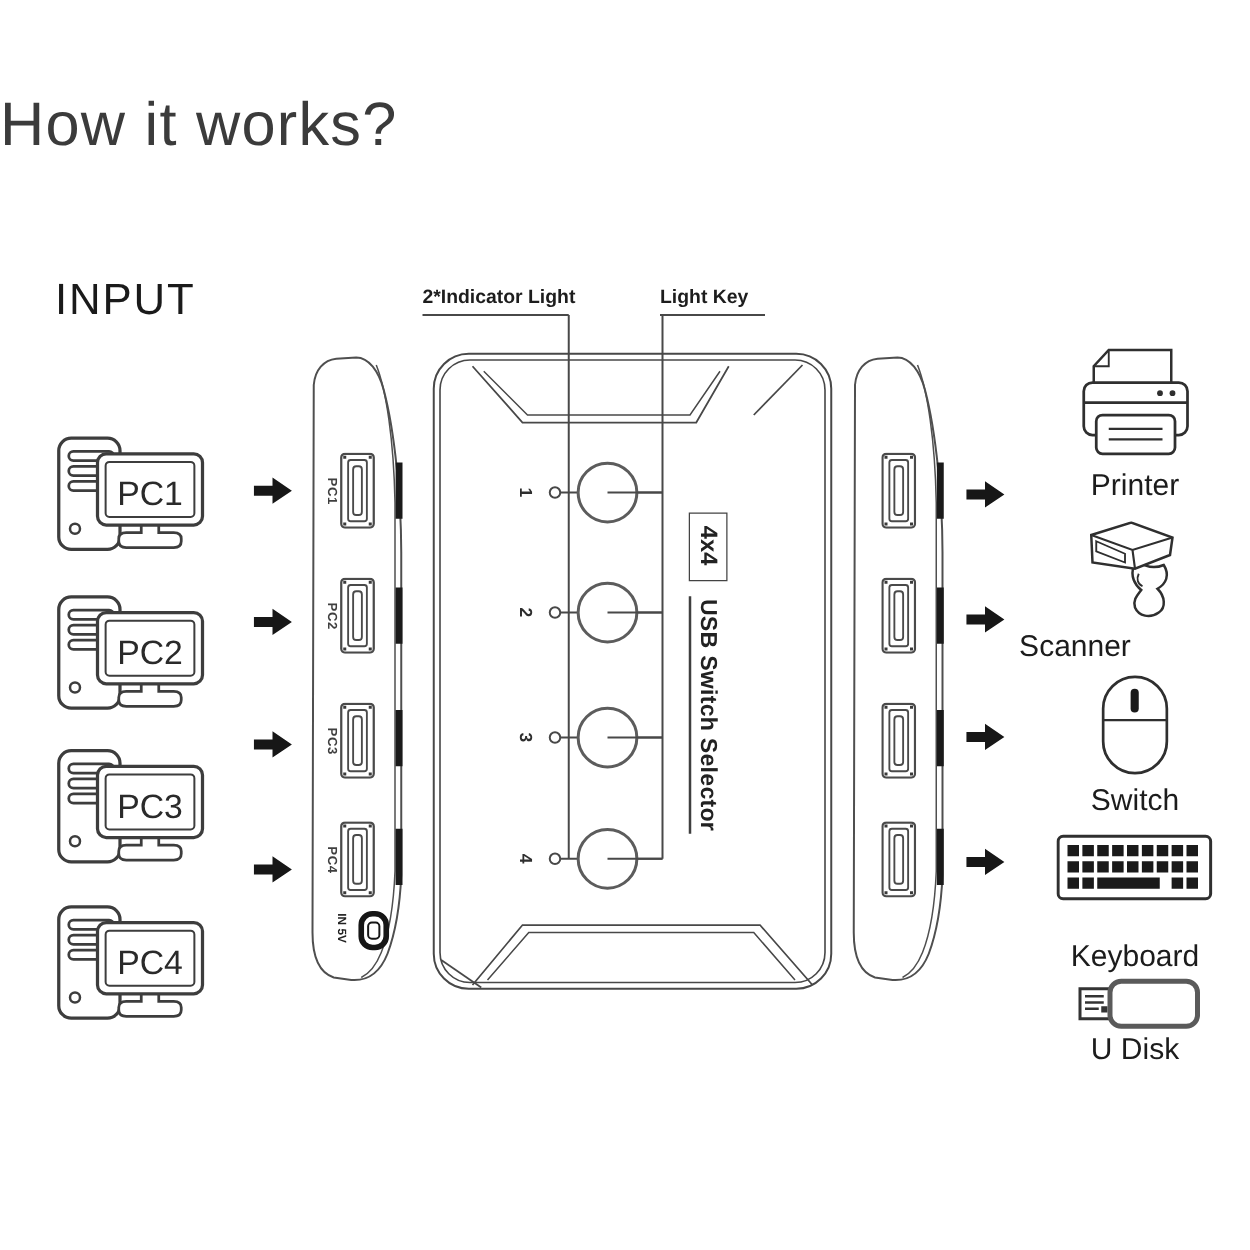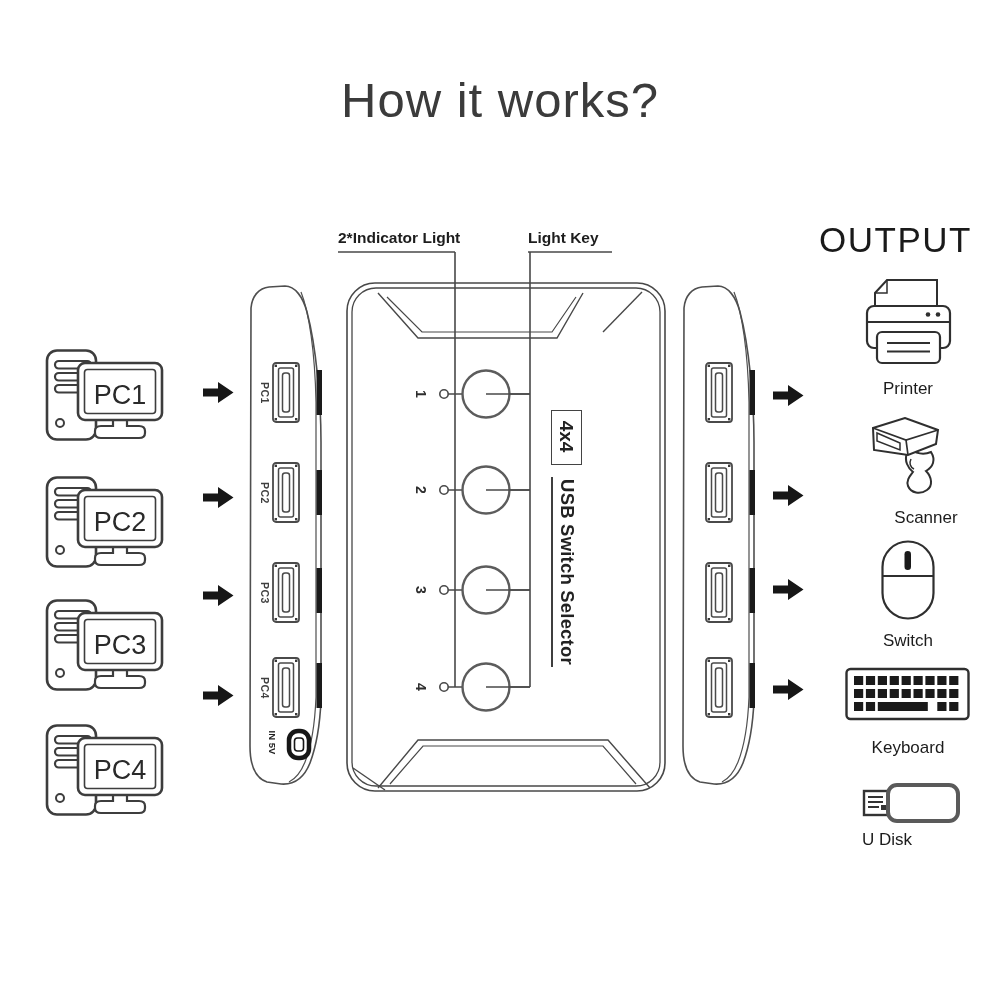--- a/index.html
+++ b/index.html
@@ -1,38 +1,38 @@
 <!DOCTYPE html>
 <html><head>
 <meta charset="utf-8">
 <style>
   html,body{margin:0;padding:0;background:#fff;}
   #canvas{position:relative;width:1000px;height:1000px;background:#ffffff;overflow:hidden;
           font-family:"Liberation Sans","DejaVu Sans",sans-serif;color:#1c1c1c;}
   .abs{position:absolute;}
   .rot{position:absolute;transform-origin:0 0;transform:rotate(90deg);}
-  #title{top:72px;left:0;width:1000px;text-align:center;font-size:49px;font-weight:400;
+  #title{top:72px;left:0;width:1000px;text-align:left;font-size:49px;font-weight:400;
          color:#3b3b3b;letter-spacing:1px;}
   .heading{font-size:35px;font-weight:400;letter-spacing:1.5px;color:#1a1a1a;}
   #input-heading{left:44px;top:220px;}
   #output-heading{left:819px;top:220px;}
   .pc-label{width:84px;text-align:center;font-size:27px;line-height:28px;color:#2a2a2a;}
   .annot{font-size:15.5px;font-weight:700;color:#1d1d1d;white-space:nowrap;}
   .chan-digit{width:22px;height:22px;line-height:22px;text-align:center;font-size:14px;
               font-weight:600;color:#2e2e2e;}
   .port-label{width:30px;height:13px;line-height:13px;text-align:center;font-size:10.5px;
               font-weight:700;color:#3f3f3f;letter-spacing:0.5px;}
   #power-label{width:29px;height:11px;line-height:11px;text-align:center;font-size:9.5px;
                font-weight:700;color:#222;}
   #model-box{left:551px;top:410px;width:29px;height:53px;border:1.6px solid #434343;}
   #model-text{width:49px;height:26px;line-height:26px;text-align:center;font-size:19px;
               font-weight:700;color:#222;}
   #product-name{width:190px;height:27px;line-height:25px;text-align:center;font-size:18.5px;
                 font-weight:700;color:#222;border-bottom:2px solid #3f3f3f;letter-spacing:0.2px;}
-  .out-label{width:140px;text-align:center;font-size:17px;line-height:27px;color:#1c1c1c;}
+  .out-label{width:140px;text-align:center;font-size:24px;line-height:27px;color:#1c1c1c;}
   svg{display:block;}
 </style>
 </head>
 <body>
 
 <div id="canvas">
 
   <svg width="0" height="0" style="position:absolute" aria-hidden="true">
     <defs>
       <symbol id="sym-arrow" viewBox="0 0 31 23">
@@ -67,21 +67,21 @@
         <use href="#sym-usb-port" x="27" y="80" width="28" height="61"></use>
         <use href="#sym-usb-port" x="27" y="180" width="28" height="61"></use>
         <use href="#sym-usb-port" x="27" y="280" width="28" height="61"></use>
         <use href="#sym-usb-port" x="27" y="375" width="28" height="61"></use>
       </symbol>
     </defs>
   </svg>
 
   <div id="title" class="abs">How it works?</div>
 
-  <div id="output-heading" class="abs heading">OUTPUT</div>
+  <div id="input-heading" class="abs heading">INPUT</div>
 
   <svg class="abs" style="left:38px;top:348px" width="130" height="95">
       <use href="#sym-pc"></use>
     </svg>
   <svg class="abs" style="left:38px;top:475px" width="130" height="95">
       <use href="#sym-pc"></use>
     </svg>
   <svg class="abs" style="left:38px;top:598px" width="130" height="95">
       <use href="#sym-pc"></use>
     </svg>
@@ -247,18 +247,18 @@
   <svg class="abs" style="left:858px;top:781px" width="104" height="44" viewBox="0 0 104 44">
     <rect x="6" y="10" width="27" height="24" fill="#fff" stroke="#333" stroke-width="2.4"></rect>
     <line x1="10" y1="16" x2="25" y2="16" stroke="#333" stroke-width="2"></line>
     <line x1="10" y1="21" x2="25" y2="21" stroke="#333" stroke-width="2"></line>
     <line x1="10" y1="26" x2="21" y2="26" stroke="#333" stroke-width="2"></line>
     <rect x="23" y="24" width="5" height="5" fill="#333"></rect>
     <rect x="30" y="4" width="70" height="36" rx="9" fill="#fff" stroke="#5a5a5a" stroke-width="4"></rect>
   </svg>
 
   <div class="abs out-label" style="left:838px;top:375px">Printer</div>
-  <div class="abs out-label" style="left:856px;top:504px">Scanner</div>
+  <div class="abs out-label" style="left:790px;top:504px">Scanner</div>
   <div class="abs out-label" style="left:838px;top:627px">Switch</div>
-  <div class="abs out-label" style="left:838px;top:734px">Keyboard</div>
-  <div class="abs out-label" style="left:817px;top:826px">U Disk</div>
+  <div class="abs out-label" style="left:838px;top:752px">Keyboard</div>
+  <div class="abs out-label" style="left:838px;top:826px">U Disk</div>
 
 </div>
 
 </body></html>

